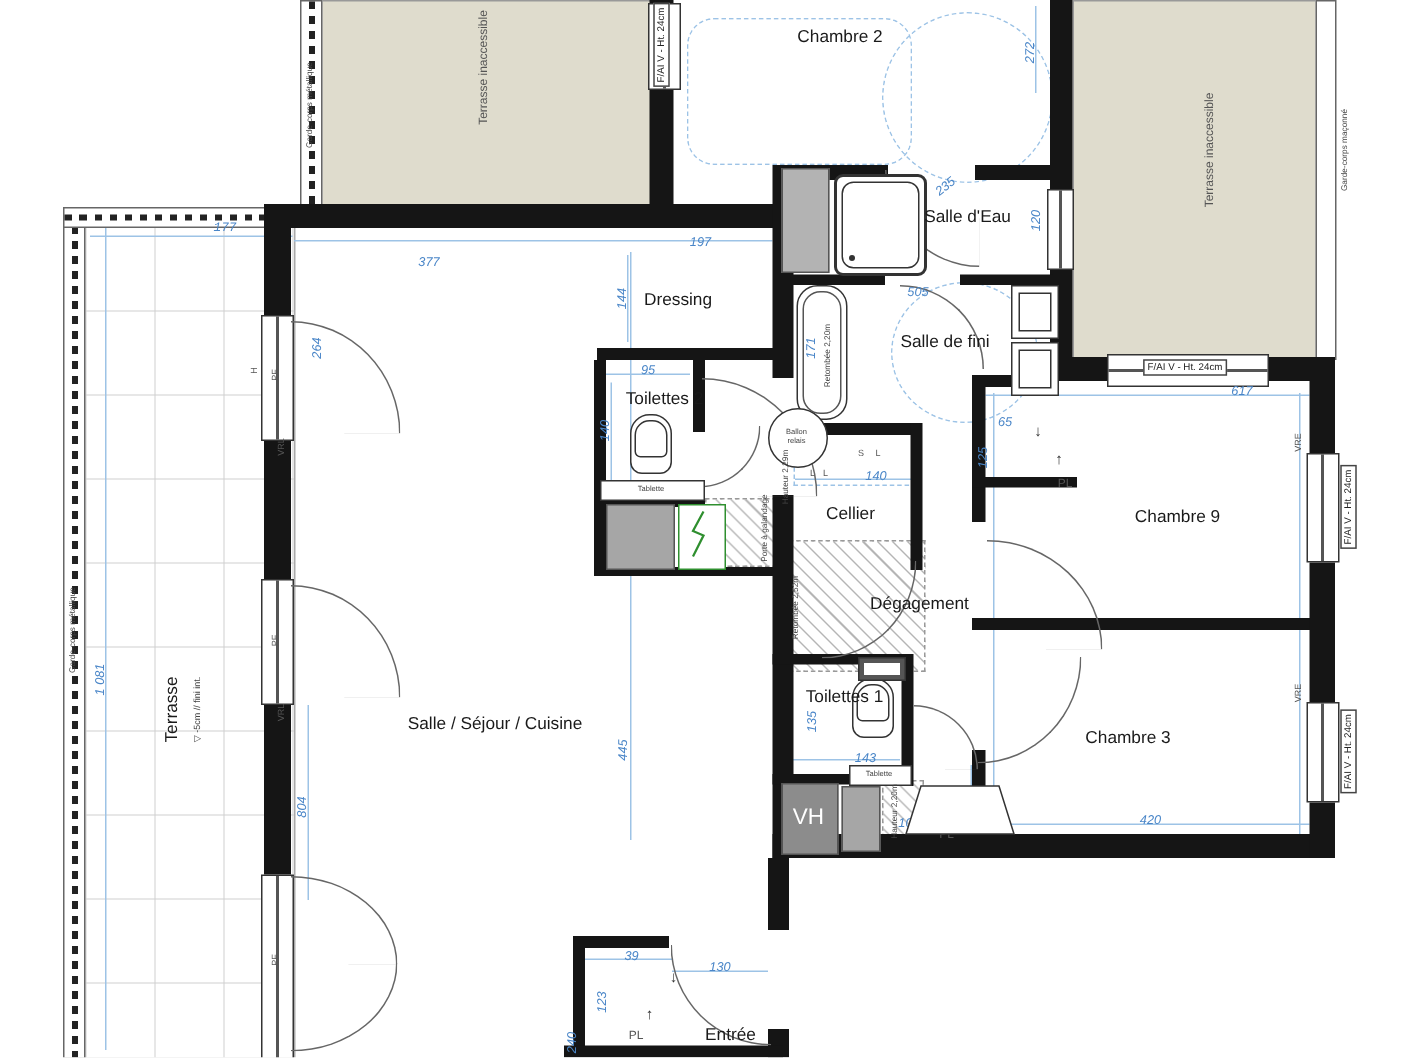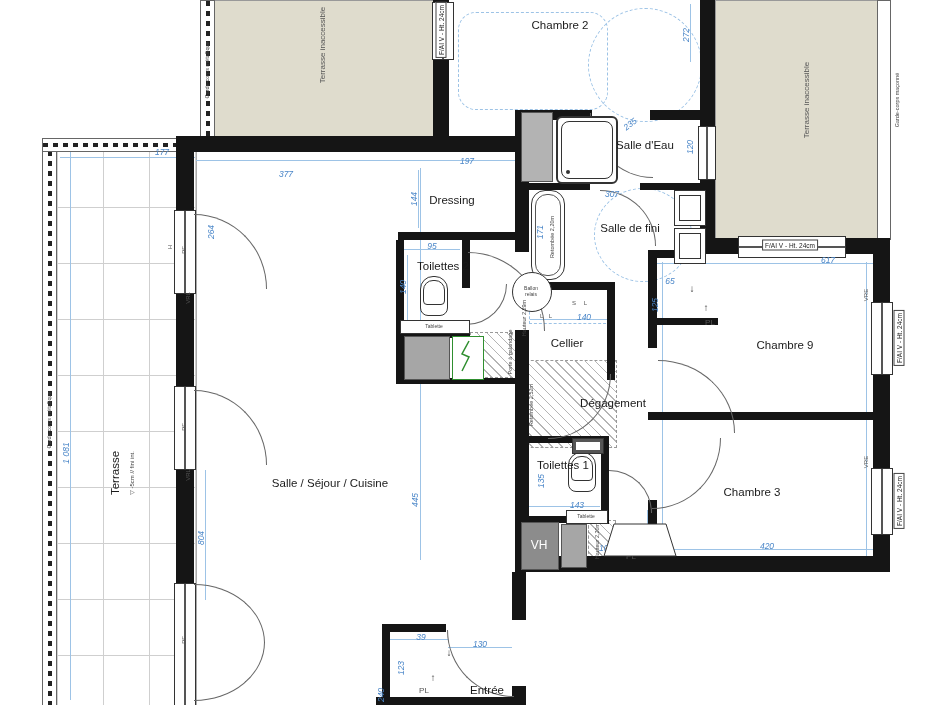--- a/index.html
+++ b/index.html
@@ -197,30 +197,30 @@
   <span class="lbl c" style="left:785px;top:345px;">Chambre 9</span>
   <span class="lbl c" style="left:563px;top:465px;">Toilettes 1</span>
   <span class="lbl c" style="left:752px;top:492px;">Chambre 3</span>
   <span class="lbl c" style="left:330px;top:483px;">Salle / Séjour / Cuisine</span>
   <span class="lbl c" style="left:487px;top:690px;">Entrée</span>
   <span class="lbl cr" style="left:115px;top:473px;">Terrasse</span>
   <span class="code cr" style="left:131px;top:473px;color:#444;">▽ -5cm // fini int.</span>
   <span class="code cr" style="left:322px;top:45px;font-size:8px;">Terrasse inaccessible</span>
   <span class="code cr" style="left:806px;top:100px;font-size:8px;">Terrasse inaccessible</span>
 
-  <span class="dim c" style="left:162px;top:152px;">177</span>
+  <span class="dim c" style="left:150px;top:152px;font-family:Liberation Mono, monospace;">177</span>
   <span class="dim c" style="left:286px;top:174px;">377</span>
   <span class="dim c" style="left:467px;top:161px;">197</span>
   <span class="dim cr" style="left:414px;top:199px;">144</span>
   <span class="dim c" style="left:432px;top:246px;">95</span>
   <span class="dim cr" style="left:403px;top:287px;">140</span>
   <span class="dim cr" style="left:686px;top:35px;">272</span>
   <span class="dim c" style="left:630px;top:124px;transform:translate(-50%,-50%) rotate(-38deg);">235</span>
   <span class="dim cr" style="left:690px;top:147px;">120</span>
-  <span class="dim c" style="left:612px;top:194px;">307</span>
+  <span class="dim c" style="left:612px;top:194px;">505</span>
   <span class="dim cr" style="left:540px;top:232px;">171</span>
   <span class="dim c" style="left:584px;top:317px;">140</span>
   <span class="dim c" style="left:670px;top:281px;">65</span>
   <span class="dim cr" style="left:655px;top:305px;">125</span>
   <span class="dim c" style="left:828px;top:260px;">617</span>
   <span class="dim cr" style="left:415px;top:500px;">445</span>
   <span class="dim cr" style="left:201px;top:538px;">804</span>
   <span class="dim cr" style="left:211px;top:232px;">264</span>
   <span class="dim cr" style="left:66px;top:453px;">1 081</span>
   <span class="dim cr" style="left:541px;top:481px;">135</span>
@@ -256,21 +256,21 @@
   <span class="code cr" style="left:184px;top:427px;">PF</span>
   <span class="code cr" style="left:184px;top:640px;">PF</span>
   <span class="code cr" style="left:188px;top:298px;">VRL</span>
   <span class="code cr" style="left:188px;top:475px;">VRL</span>
   <span class="code cr" style="left:866px;top:295px;">VRE</span>
   <span class="code cr" style="left:866px;top:462px;">VRE</span>
   <span class="code cr" style="left:170px;top:247px;">H</span>
   <span class="code c" style="left:710px;top:322px;font-size:8px;">PL</span>
   <span class="code c" style="left:631px;top:556px;font-size:8px;">PL</span>
   <span class="code c" style="left:424px;top:690px;font-size:8px;">PL</span>
-  <span class="code c" style="left:539px;top:545px;font-size:12px;color:#fff;">VH</span>
+  <span class="code c" style="left:539px;top:545px;font-size:15px;color:#fff;">VH</span>
 
   <span class="arr c" style="left:692px;top:288px;">↓</span>
   <span class="arr c" style="left:706px;top:307px;">↑</span>
   <span class="arr c" style="left:449px;top:652px;">↓</span>
   <span class="arr c" style="left:433px;top:677px;">↑</span>
   <span class="arr c" style="left:649px;top:543px;">↑</span>
 
   <svg style="position:absolute;left:600px;top:522px;" width="80" height="36" viewBox="0 0 80 36">
     <polygon points="4,34 76,34 66,2 14,2" fill="#fff" stroke="#333" stroke-width="1"></polygon>
   </svg>

